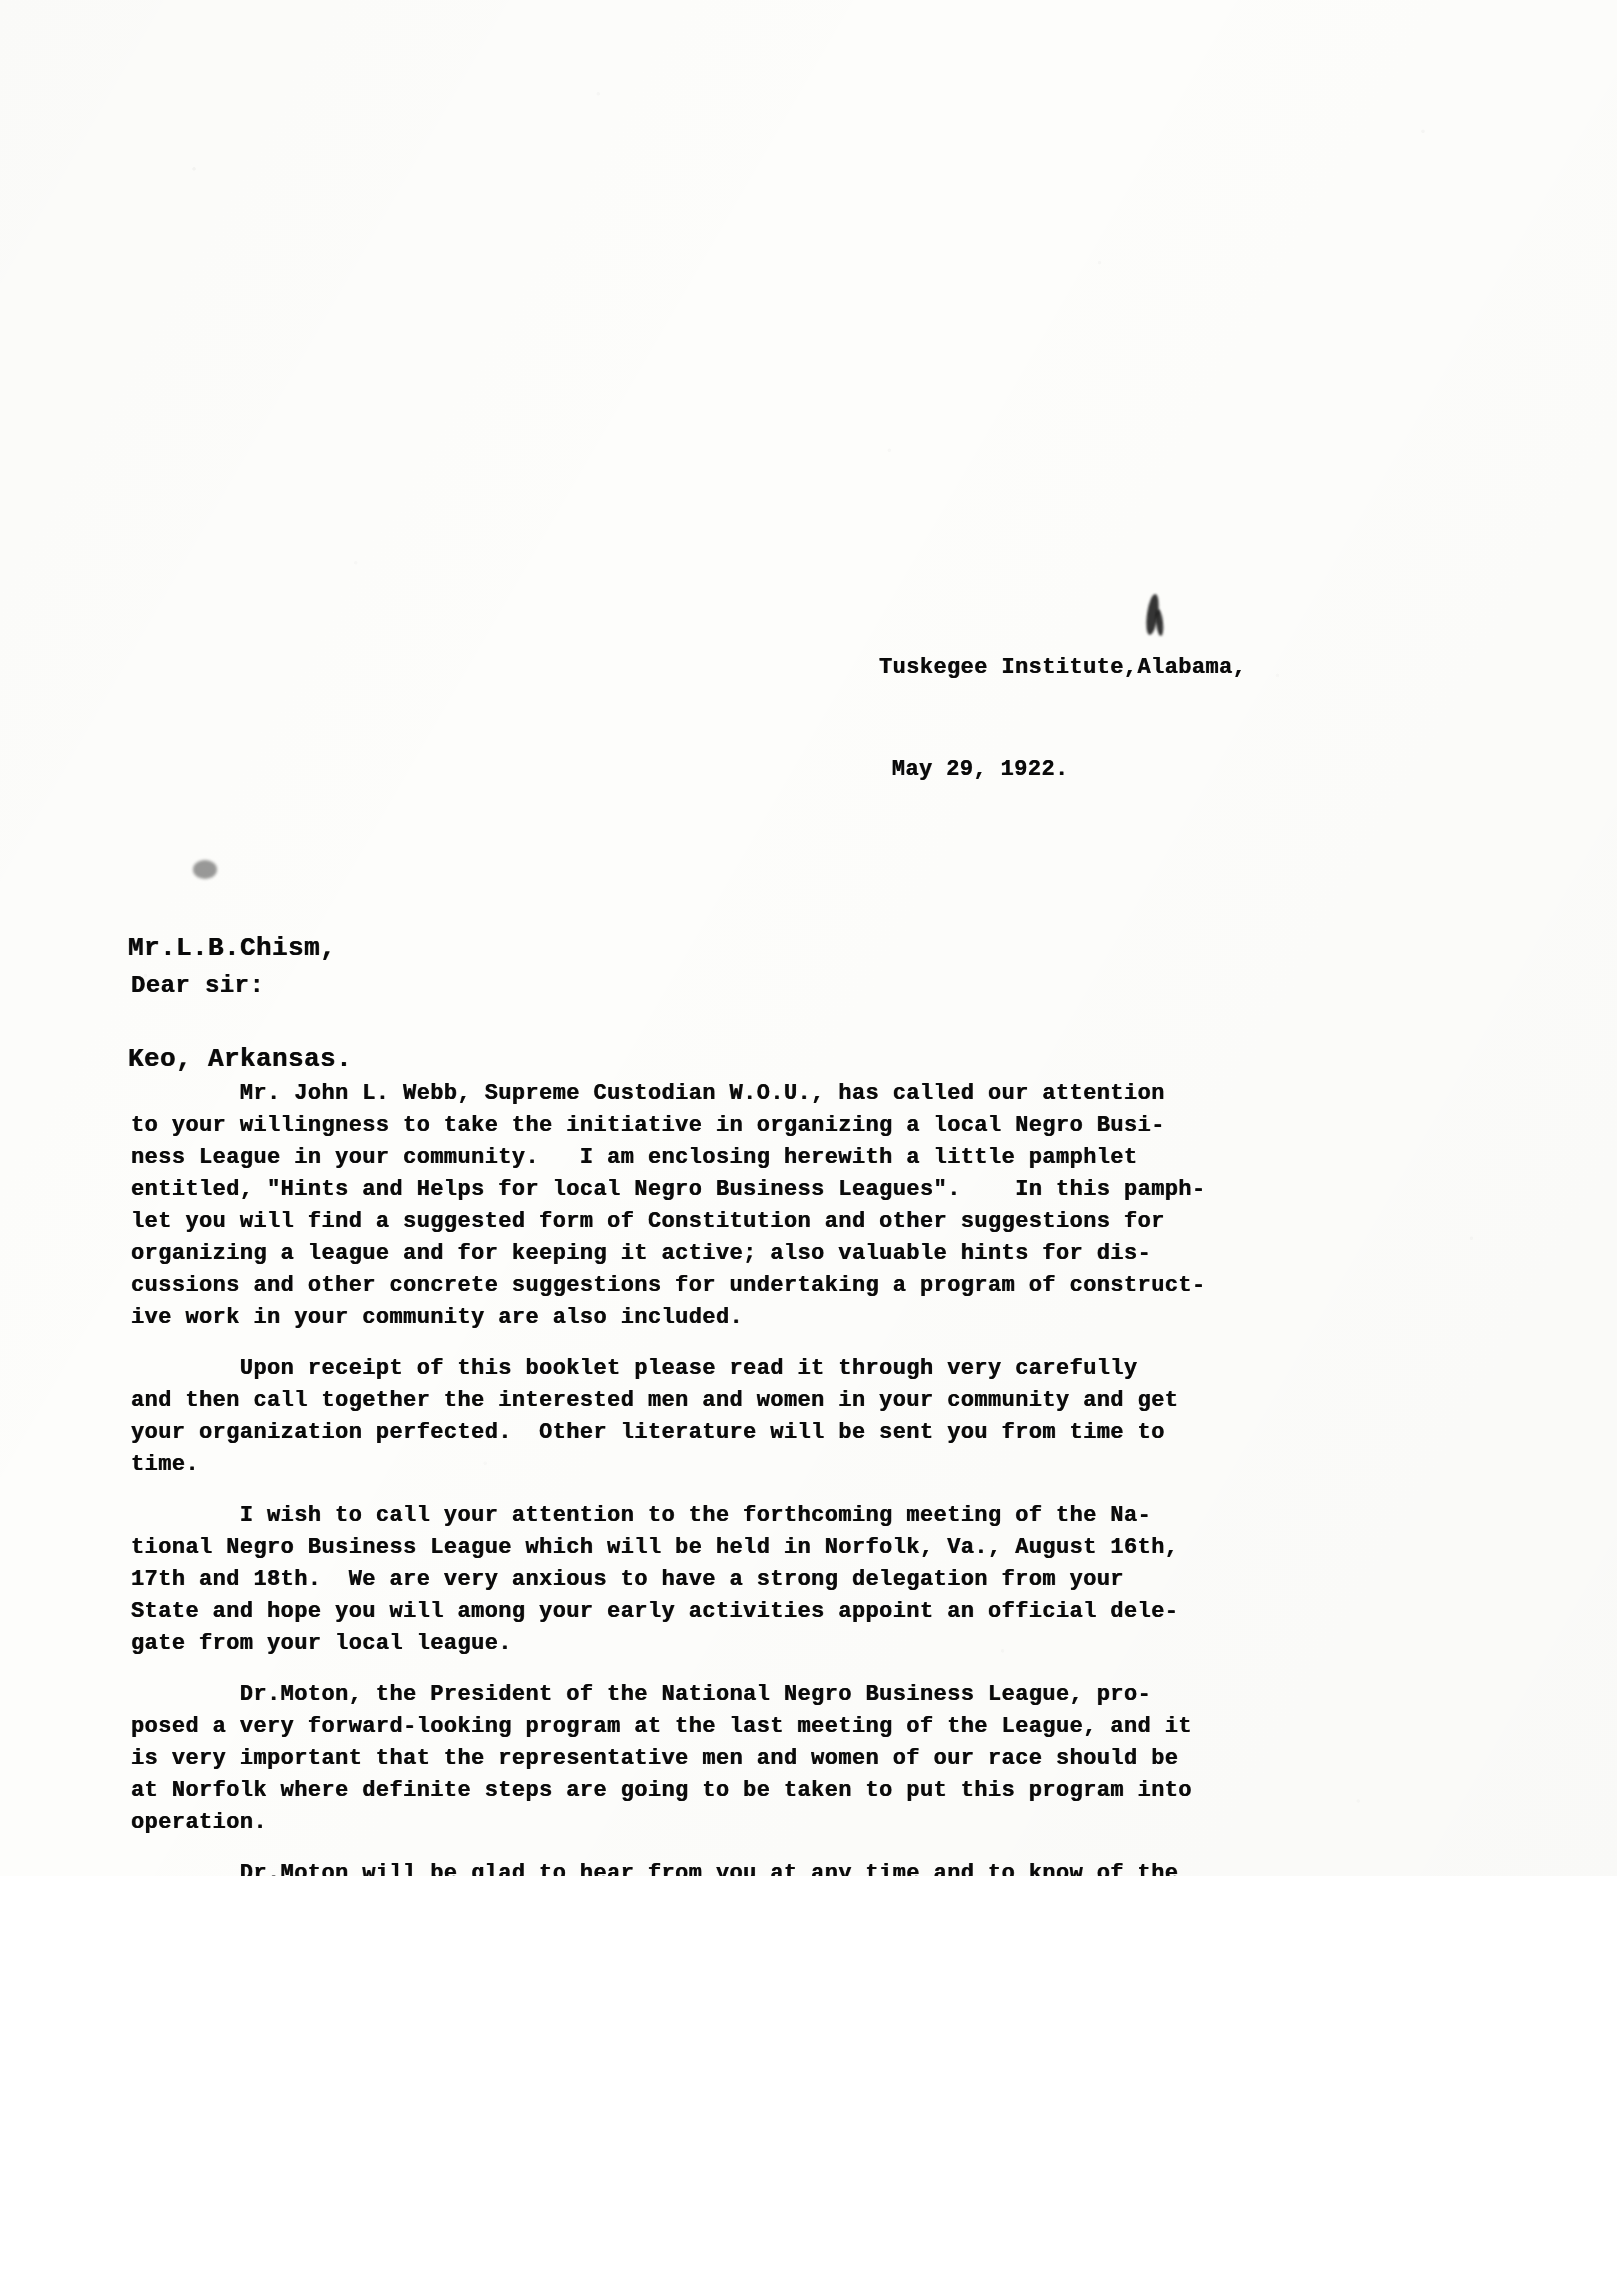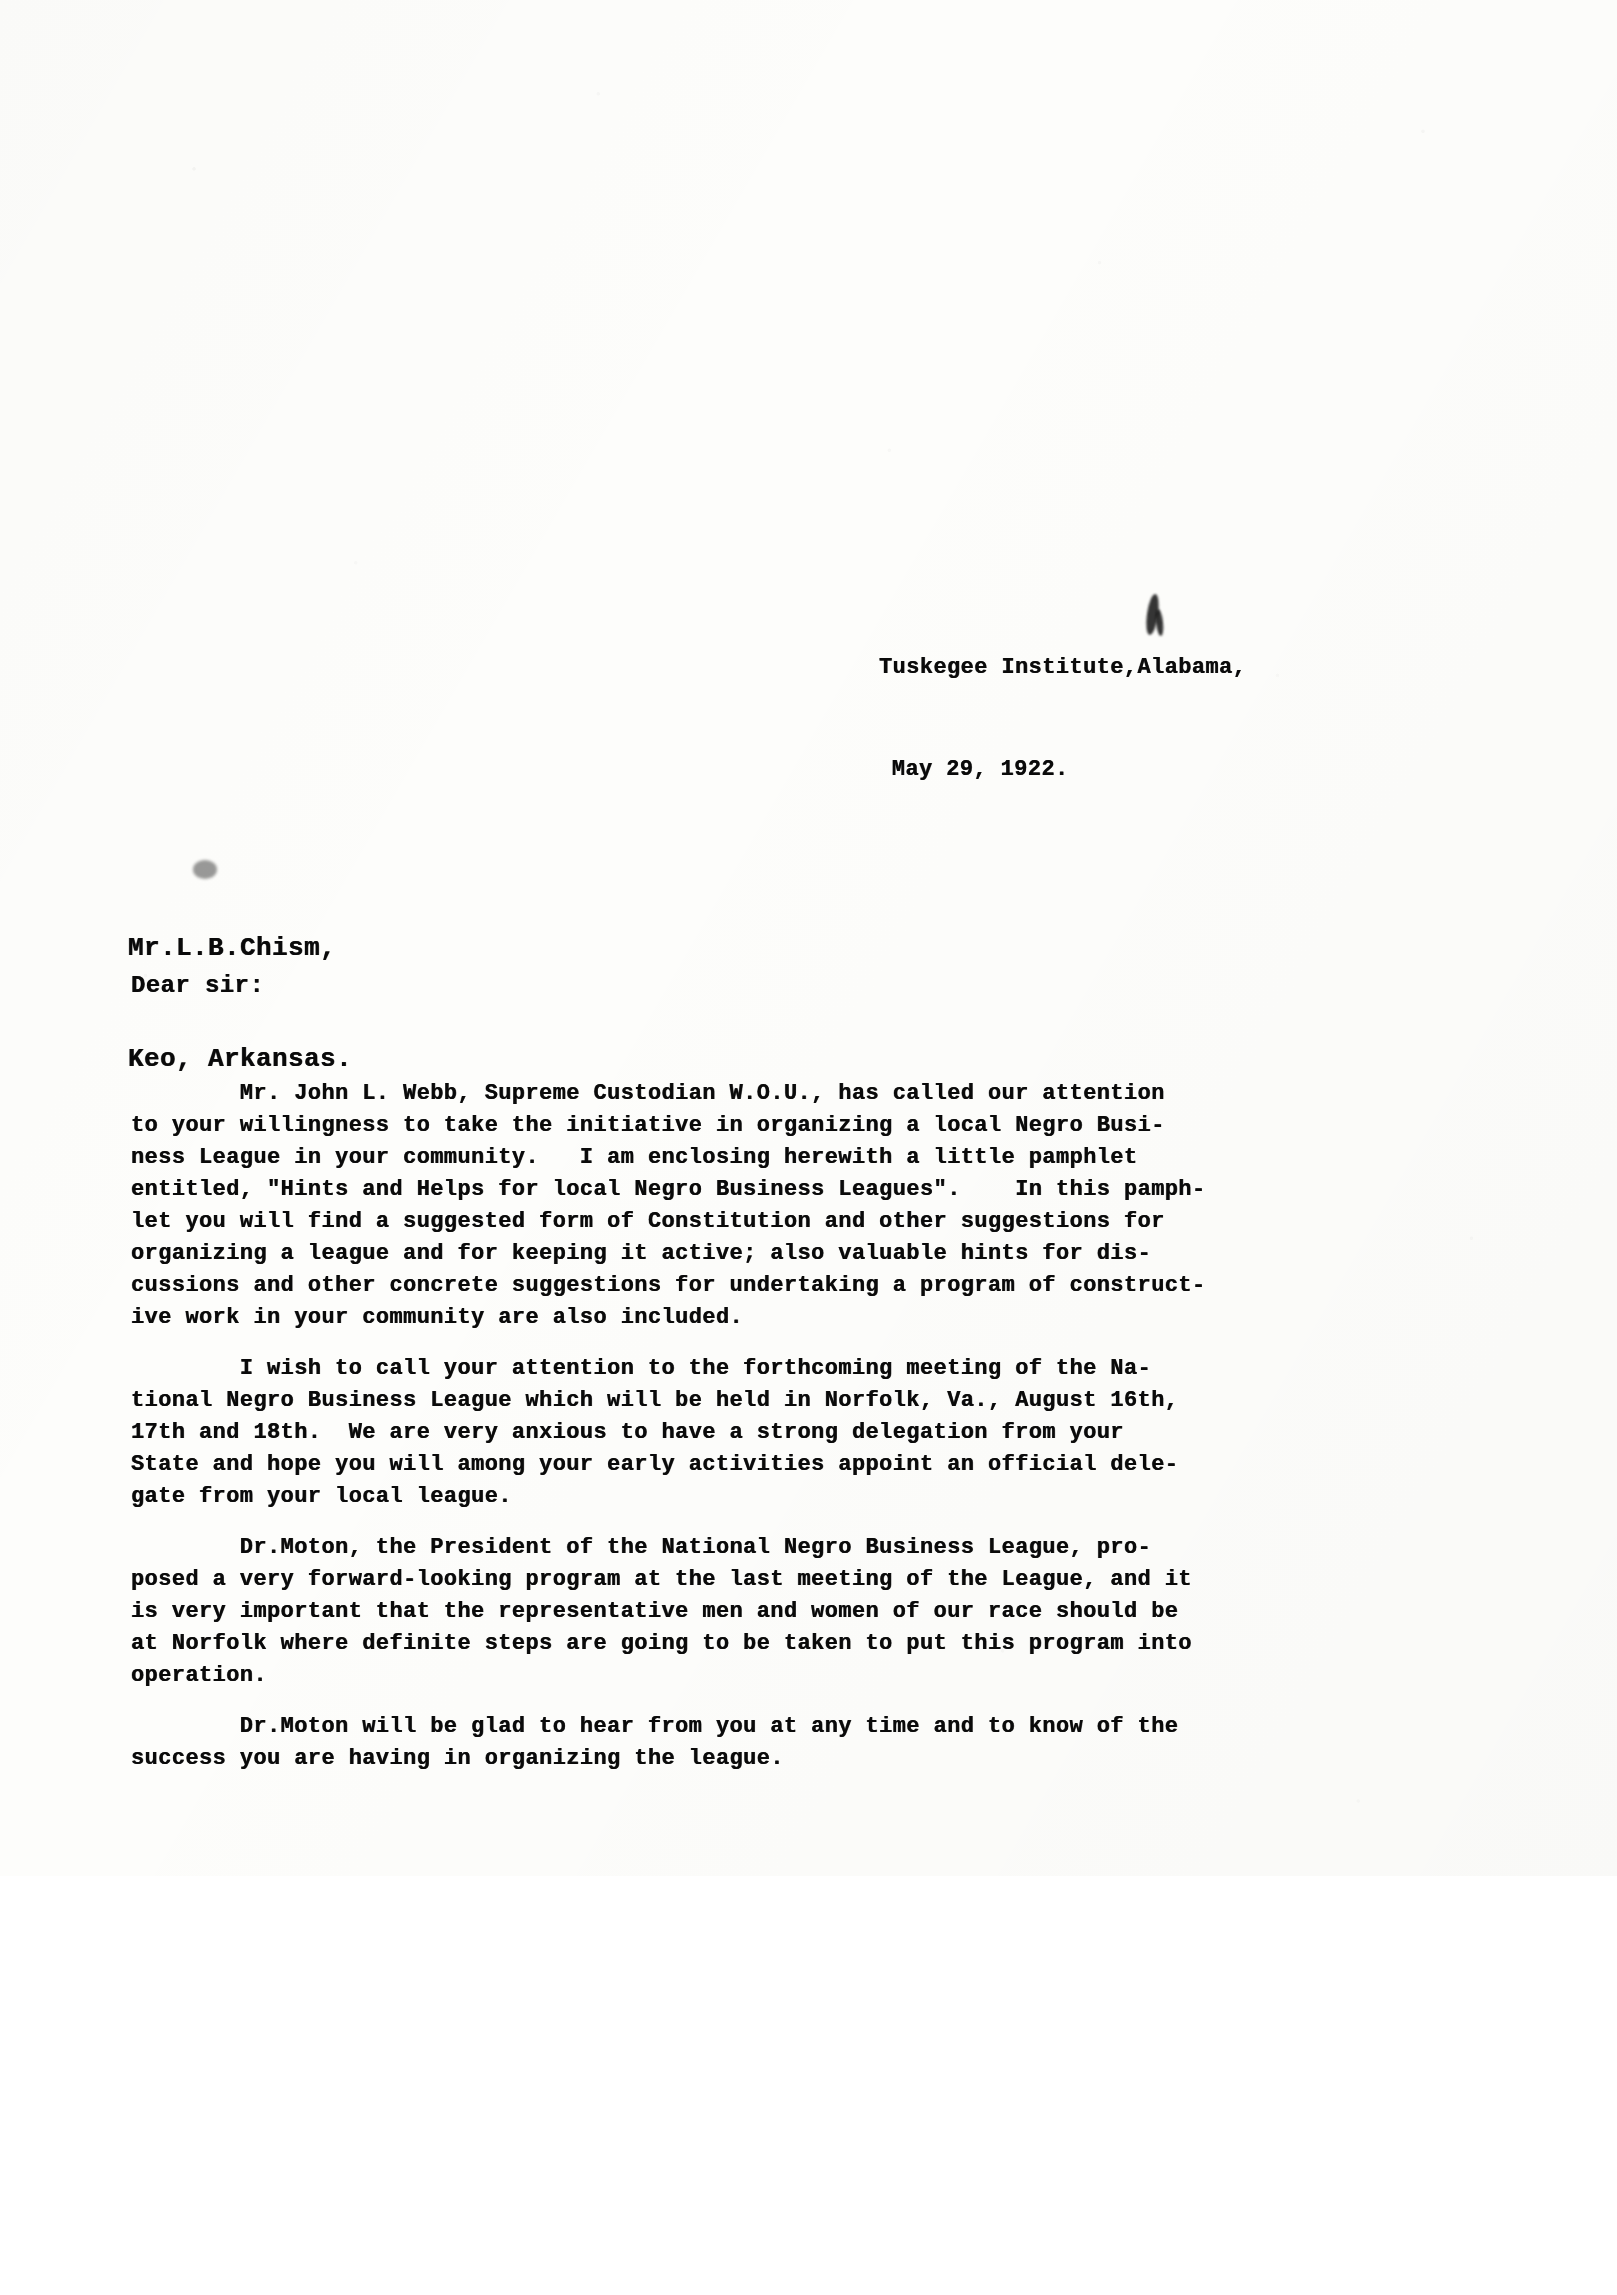--- a/index.html
+++ b/index.html
@@ -167,20 +167,24 @@
 
   <div class="body-block">
     <p class="para typed">        Mr. John L. Webb, Supreme Custodian W.O.U., has called our attention
 to your willingness to take the initiative in organizing a local Negro Busi-
 ness League in your community.   I am enclosing herewith a little pamphlet
 entitled, "Hints and Helps for local Negro Business Leagues".    In this pamph-
 let you will find a suggested form of Constitution and other suggestions for
 organizing a league and for keeping it active; also valuable hints for dis-
 cussions and other concrete suggestions for undertaking a program of construct-
 ive work in your community are also included.</p>
+    <p class="para typed">        Upon receipt of this booklet please read it through very carefully
+and then call together the interested men and women in your community and get
+your organization perfected.  Other literature will be sent you from time to
+time.</p>
     <p class="para typed">        I wish to call your attention to the forthcoming meeting of the Na-
 tional Negro Business League which will be held in Norfolk, Va., August 16th,
 17th and 18th.  We are very anxious to have a strong delegation from your
 State and hope you will among your early activities appoint an official dele-
 gate from your local league.</p>
     <p class="para typed">        Dr.Moton, the President of the National Negro Business League, pro-
 posed a very forward-looking program at the last meeting of the League, and it
 is very important that the representative men and women of our race should be
 at Norfolk where definite steps are going to be taken to put this program into
 operation.</p>

